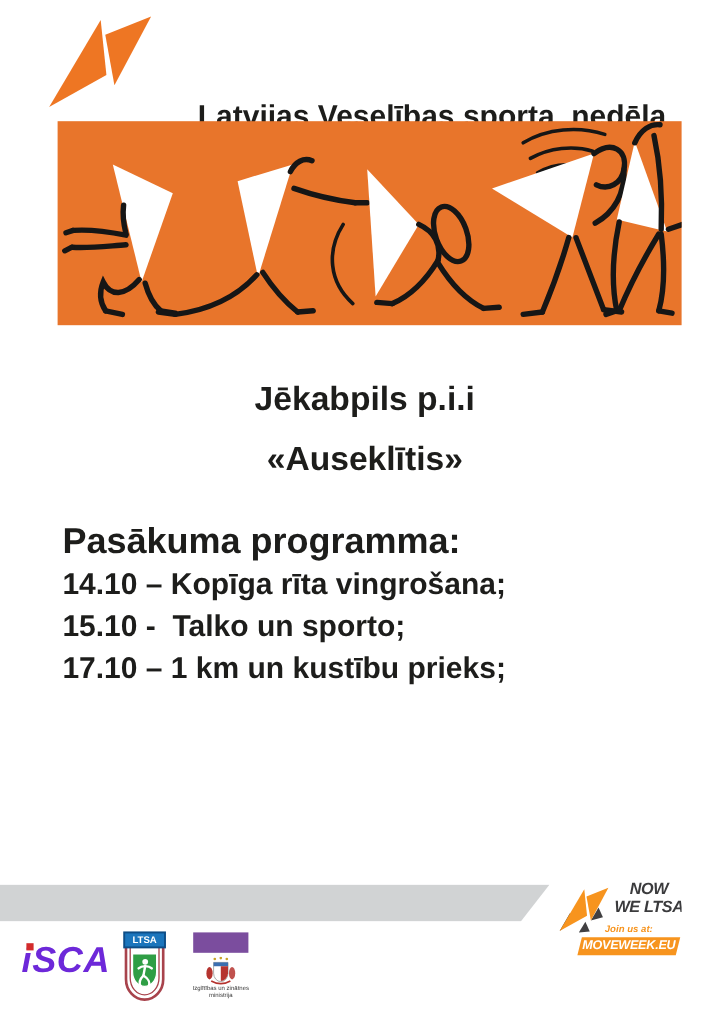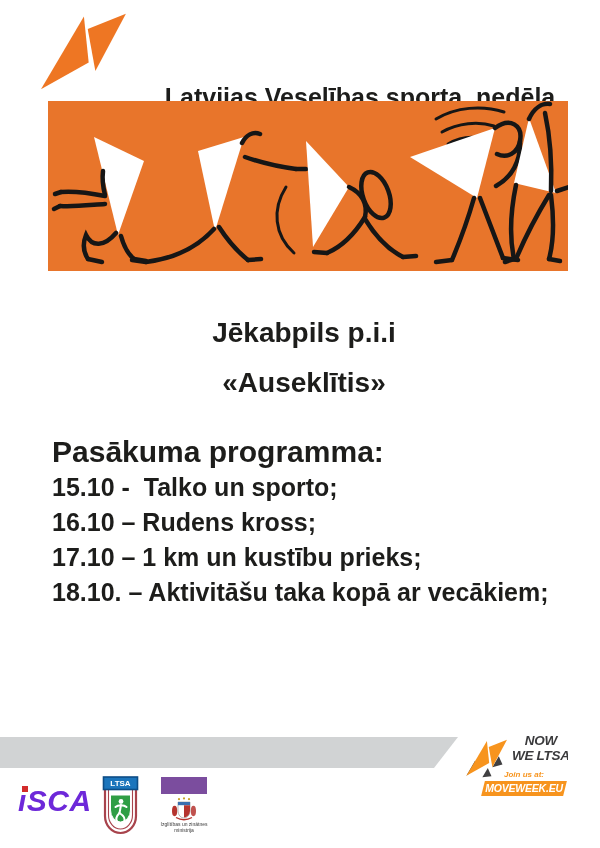--- a/index.html
+++ b/index.html
@@ -147,24 +147,23 @@
     </svg>
   </div>
 
   <div class="event-title">
     <div>Jēkabpils p.i.i</div>
     <div>«Auseklītis»</div>
   </div>
 
   <div class="program">
     <div class="program-heading">Pasākuma programma:</div>
+    <div class="program-item">14.10 – Kopīga rīta vingrošana;</div>
     <div class="program-item">15.10 -  Talko un sporto;</div>
-    <div class="program-item">16.10 – Rudens kross;</div>
     <div class="program-item">17.10 – 1 km un kustību prieks;</div>
-    <div class="program-item">18.10. – Aktivitāšu taka kopā ar vecākiem;</div>
   </div>
 
   <div class="stripe"></div>
 
   <div class="nwm">
     <svg class="nwm-arrow" viewBox="0 0 100 92">
       <polygon points="7,85 26,52 34,64" fill="#414042"></polygon>
       <polygon points="64,66 78,42 86,60" fill="#414042"></polygon>
       <polygon points="42,88 54,68 62,86" fill="#414042"></polygon>
       <polygon points="7,85 52,9 57,57" fill="#f7941e"></polygon>

